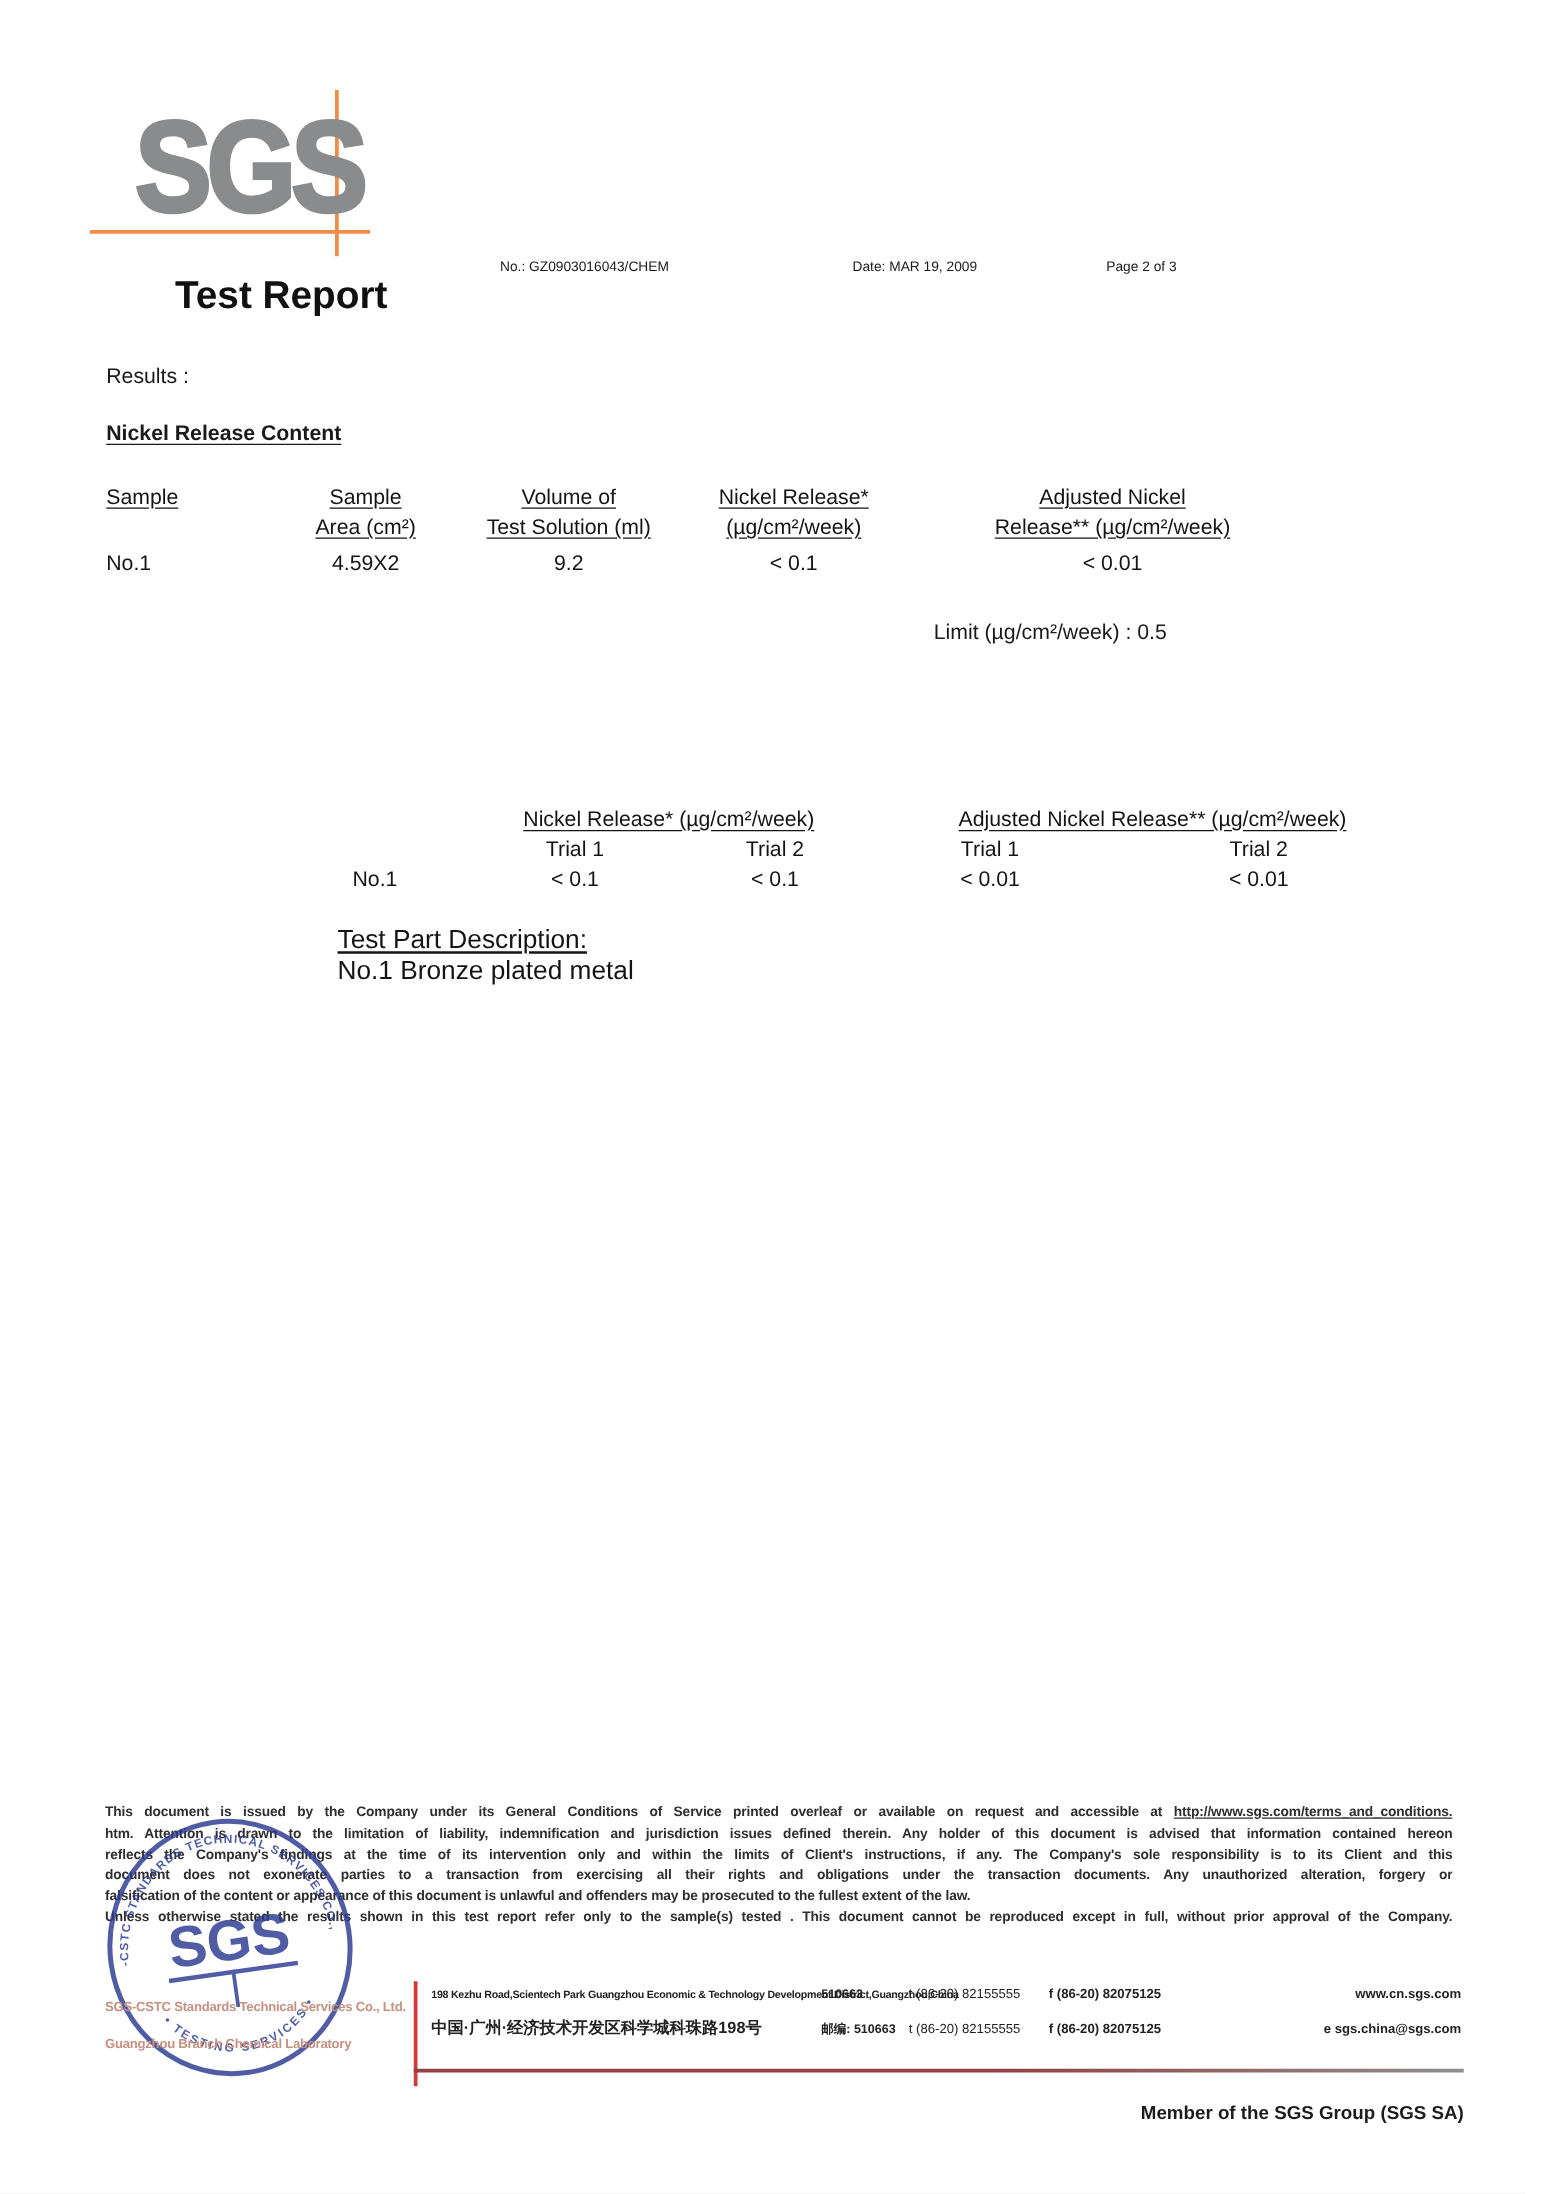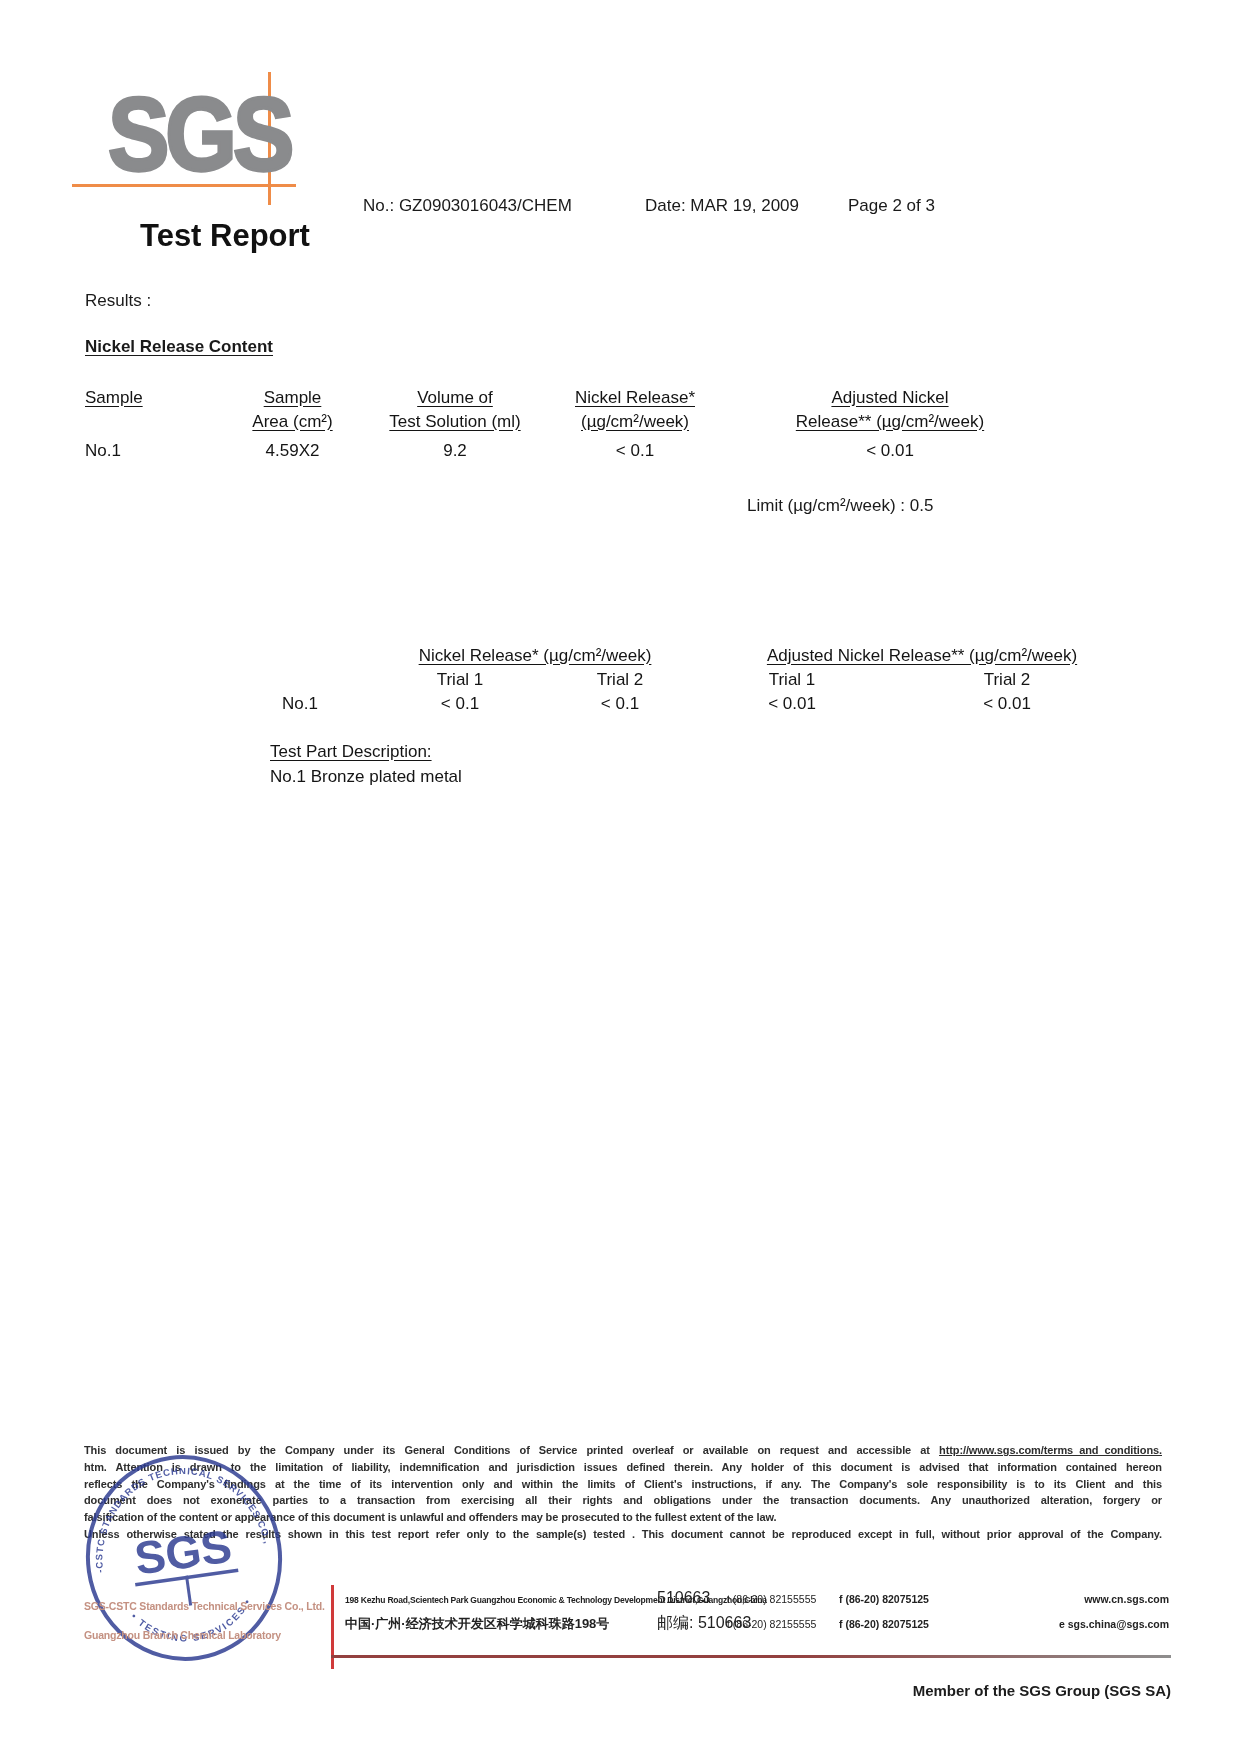--- a/index.html
+++ b/index.html
@@ -13,21 +13,21 @@
   .logo-text{
     position:absolute;left:108px;top:86px;font-size:92px;font-weight:bold;
     color:#8a8b8d;-webkit-text-stroke:3px #8a8b8d;letter-spacing:-4px;
     line-height:.95;transform:scaleY(1.12);transform-origin:top left;
   }
   .logo-hline{position:absolute;left:72px;top:184px;width:224px;height:3px;background:#ef8c48;}
   .logo-vline{position:absolute;left:268px;top:72px;width:3px;height:133px;background:#ef8c48;}
 
   
   .report-title{position:absolute;left:140px;top:206px;font-size:31px;font-weight:bold;color:#111;margin-top:12px;}
-  .hmeta{position:absolute;top:196px;font-size:17px;color:#1a1a1a;}
+  .hmeta{position:absolute;top:208px;font-size:11px;color:#1a1a1a;margin-left:37px;}
 
   
   .body-text{font-size:17px;color:#1a1a1a;}
   .results-label{position:absolute;left:85px;top:291px;}
   .section-title{position:absolute;left:85px;top:337px;font-weight:bold;text-decoration:underline;text-underline-offset:3px;}
 
   .table1{
     position:absolute;left:85px;top:386px;display:grid;
     grid-template-columns:140px 135px 190px 170px 340px;
     font-size:17px;line-height:24px;
@@ -45,21 +45,21 @@
 
   .table2{
     position:absolute;left:270px;top:644px;display:grid;
     grid-template-columns:105px 170px 150px 12px 170px 260px;
     font-size:17px;line-height:24px;
   }
   .table2 .c{text-align:center;}
   .table2 .group{grid-column:span 2;text-align:center;}
   .table2 .rowlabel{padding-left:12px;}
 
-  .test-part{position:absolute;left:270px;top:739px;font-size:17px;line-height:25px;}
+  .test-part{position:absolute;left:270px;top:739px;font-size:21px;line-height:25px;}
   .test-part .tp-title{text-decoration:underline;text-underline-offset:3px;}
 
   
   .legal{
     position:absolute;left:84px;top:1442px;width:1078px;
     font-size:11px;font-weight:bold;color:#2e2e2e;line-height:16.8px;letter-spacing:-.1px;
   }
   .legal-line{white-space:nowrap;overflow:hidden;}
   .legal-line.just{white-space:normal;text-align:justify;text-align-last:justify;}
   .terms-url{text-decoration:underline;}
@@ -68,21 +68,21 @@
 
   .company{position:absolute;left:84px;top:1592px;font-size:10.5px;font-weight:bold;
     color:#c49182;line-height:29px;letter-spacing:-.2px;white-space:nowrap;}
 
   .v-divider{position:absolute;left:331px;top:1585px;width:3px;height:84px;background:#d03a3a;}
 
   .addr{position:absolute;left:345px;top:1589px;width:824px;color:#222;}
   .addr-row{display:flex;align-items:baseline;white-space:nowrap;height:24px;}
   .addr-en{font-size:8.5px;font-weight:bold;width:312px;flex:none;letter-spacing:-.2px;}
   .addr-cn{font-size:13px;font-weight:bold;width:312px;flex:none;}
-  .addr-post{font-size:16px;font-weight:normal;width:70px;flex:none;}
+  .addr-post{font-size:10px;font-weight:bold;width:70px;flex:none;}
   .addr-tel{font-size:10.5px;font-weight:normal;width:112px;flex:none;}
   .addr-fax{font-size:10.5px;font-weight:bold;width:116px;flex:none;}
   .addr-right{font-size:10.5px;font-weight:bold;flex:1;text-align:right;}
 
   .footer-rule{position:absolute;left:331px;top:1655px;width:840px;height:3px;
     background:linear-gradient(to right,#93403f 0%,#93403f 55%,#8e8e8e 100%);}
 
   .member-note{position:absolute;left:700px;top:1682px;width:471px;text-align:right;
     font-size:15px;font-weight:bold;color:#1c1c1c;}
 </style>

